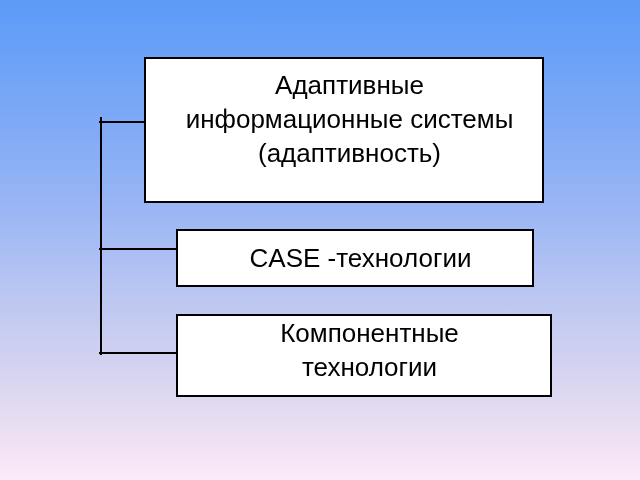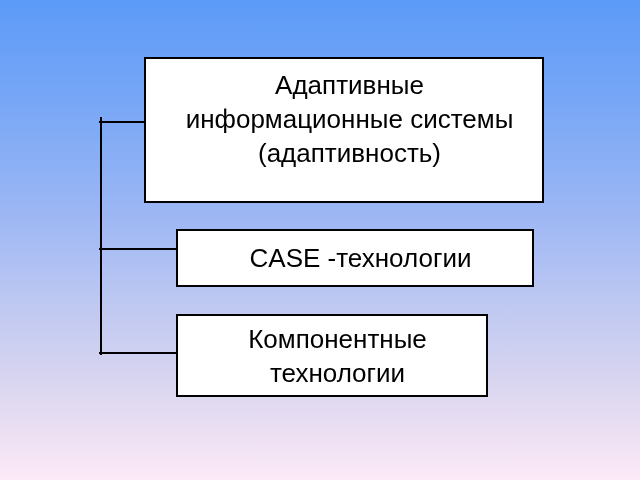--- a/index.html
+++ b/index.html
@@ -60,23 +60,22 @@
   .node-case {
     left: 176px;
     top: 229px;
     width: 358px;
     height: 58px;
     align-items: center;
   }
   .node-component {
     left: 176px;
     top: 314px;
-    width: 312px;
+    width: 376px;
     height: 83px;
-    align-items: center;
   }
 </style>
 </head>
 <body>
 
 <div class="slide">
 
   <svg class="connectors" width="640" height="480" viewBox="0 0 640 480" aria-hidden="true">
     <path d="M101 117 L101 355"></path>
     <path d="M99 122 L146 122"></path>

